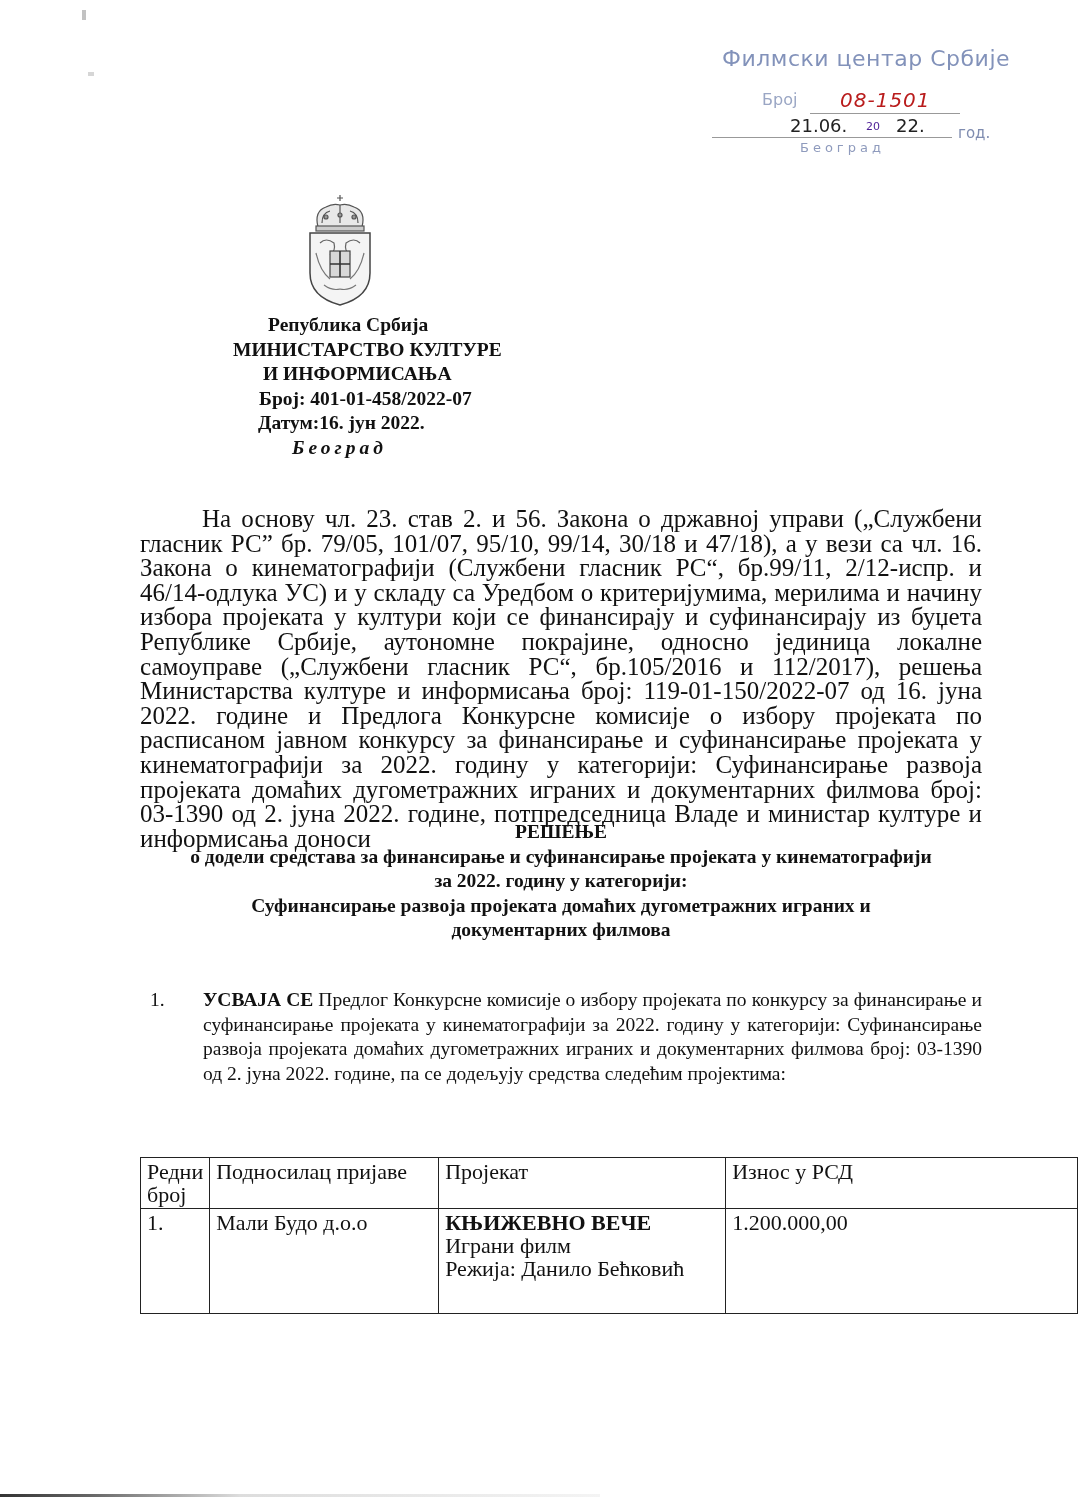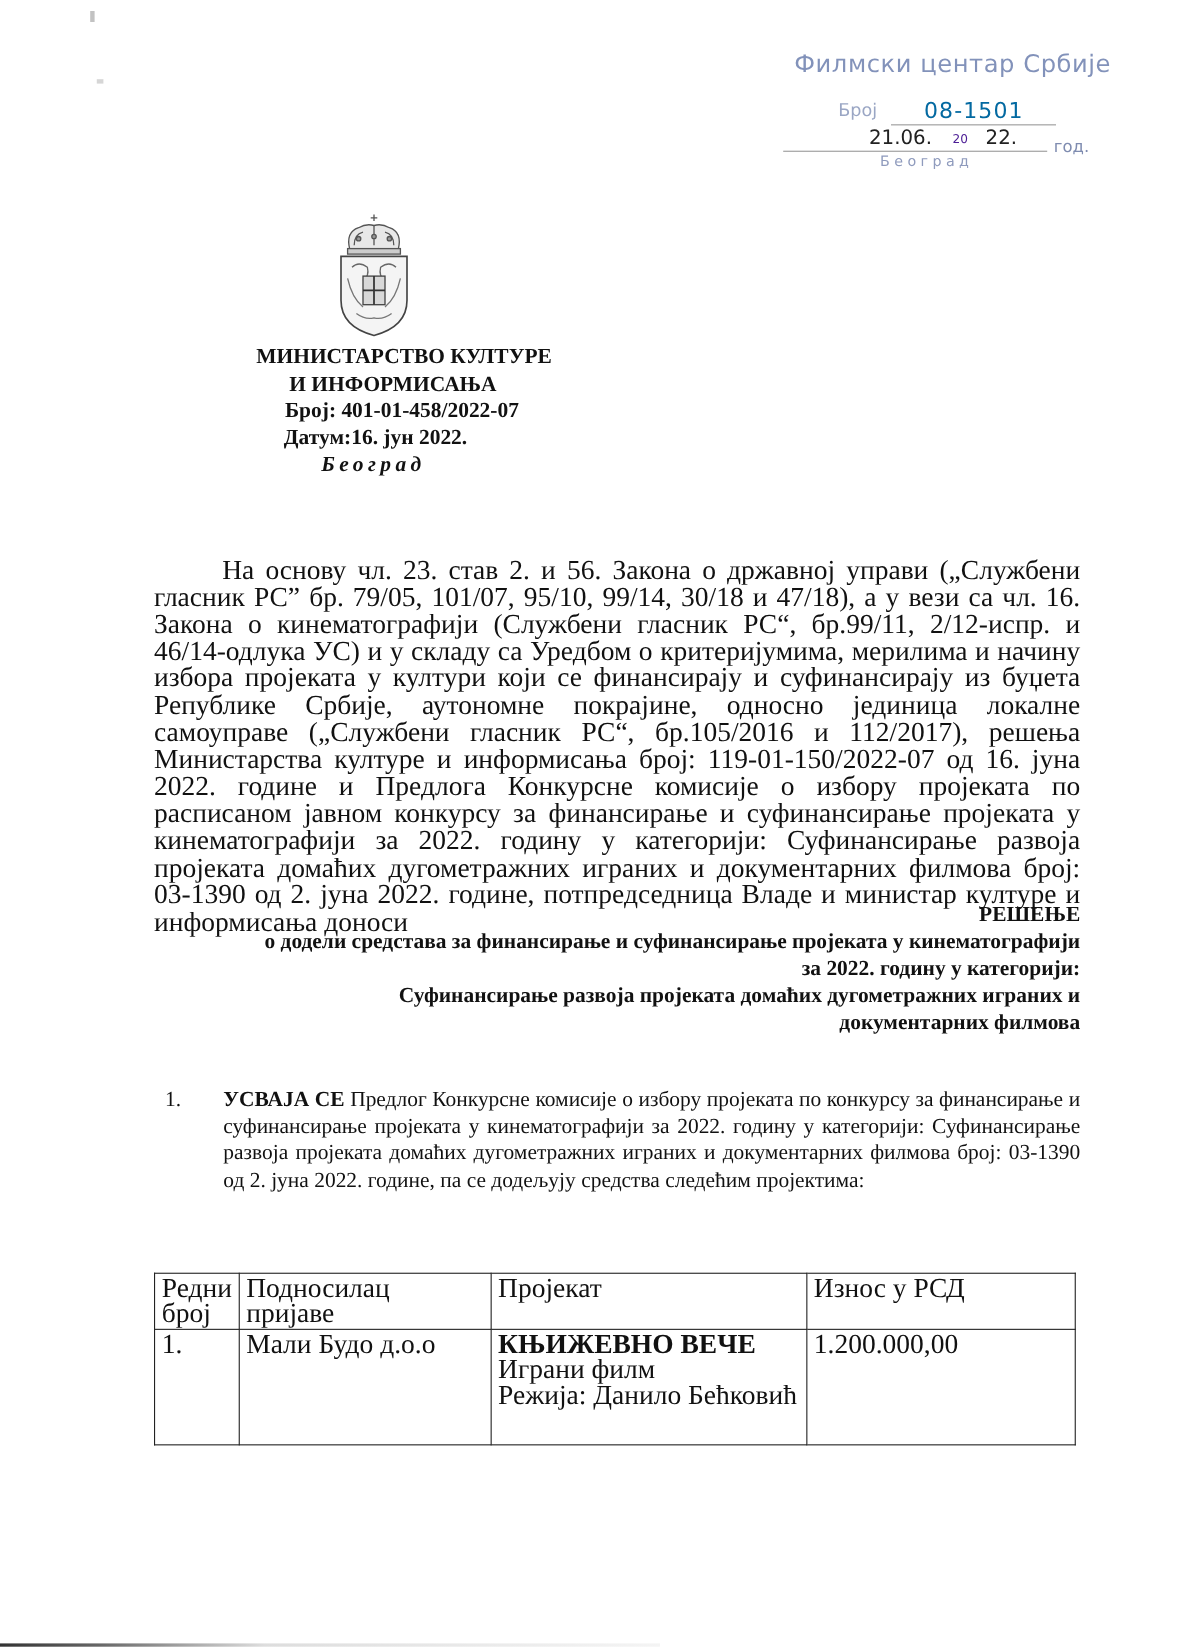--- a/index.html
+++ b/index.html
@@ -10,21 +10,21 @@
   }
   .page-edge-mark { position:absolute; left:82px; top:10px; width:4px; height:10px; background:#9a9a9a; opacity:.6; }
   .page-edge-mark2 { position:absolute; left:88px; top:72px; width:6px; height:4px; background:#bbb; opacity:.6; }
   .bottom-rule { position:absolute; left:0; top:1494px; width:600px; height:3px;
     background:linear-gradient(to right,#333 0,#666 15%,#ddd 40%,#f4f4f4 100%); }
 
   
   .stamp { position:absolute; left:700px; top:40px; width:330px; height:120px; color:#6f7fa8; }
   .stamp .st-title { position:absolute; left:22px; top:6px; font-family:"DejaVu Sans", sans-serif; font-size:22px; letter-spacing:0.5px; color:#6d7fae; opacity:.85; }
   .stamp .st-num-label { position:absolute; left:62px; top:50px; font-family:"DejaVu Sans", sans-serif; font-size:16px; color:#9aa6c4; }
-  .stamp .st-num { position:absolute; left:140px; top:48px; font-family:"DejaVu Sans", sans-serif; font-size:20px; color:#0369a1; letter-spacing:1px; }
+  .stamp .st-num { position:absolute; left:140px; top:48px; font-family:"DejaVu Sans", sans-serif; font-size:20px; color:#b91c1c; letter-spacing:1px;font-style:italic; }
   .stamp .st-line1 { position:absolute; left:110px; top:73px; width:150px; border-top:1px solid #999; }
   .stamp .st-line2 { position:absolute; left:12px; top:97px; width:240px; border-top:1px solid #999; }
   .stamp .st-date { position:absolute; left:90px; top:75px; font-family:"DejaVu Sans", sans-serif; font-size:18px; color:#222; }
   .stamp .st-yr-pre { position:absolute; left:166px; top:80px; font-family:"DejaVu Sans", sans-serif; font-size:11px; color:#4c1d95; }
   .stamp .st-yr { position:absolute; left:196px; top:75px; font-family:"DejaVu Sans", sans-serif; font-size:18px; color:#222; }
   .stamp .st-god { position:absolute; left:258px; top:84px; font-family:"DejaVu Sans", sans-serif; font-size:15px; color:#7f8cb0; }
   .stamp .st-city { position:absolute; left:100px; top:100px; font-family:"DejaVu Sans", sans-serif; font-size:13px; letter-spacing:4px; color:#8f9bbd; }
 
   
   .coat { position:absolute; left:300px; top:193px; width:80px; height:115px; }
@@ -36,27 +36,27 @@
   .h2 { padding-left:8px; }
   .h3 { padding-left:38px; }
   .h4 { padding-left:34px; }
   .h5 { padding-left:33px; }
   .h6 { padding-left:67px; font-style:italic; letter-spacing:4px; }
   .h7 { padding-left:50px; }
 
   .para { position:absolute; left:140px; top:507px; width:842px; font-size:25px; line-height:24.6px; text-align:justify; }
   .para .indent { display:inline-block; width:62px; }
 
-  .title-block { position:absolute; left:140px; top:820px; width:842px; text-align:right; font-weight:bold; font-size:19.5px; line-height:24.5px; }
+  .title-block { position:absolute; left:140px; top:820px; width:842px; text-align:center; font-weight:bold; font-size:19.5px; line-height:24.5px; }
 
   .item { position:absolute; left:150px; top:988px; width:832px; font-size:19.5px; line-height:24.6px; }
   .item .num { position:absolute; left:0; top:0; }
   .item .body { margin-left:53px; text-align:justify; }
 
-  table.alloc { position:absolute; left:140px; top:1157px; width:838px; border-collapse:collapse; font-size:25px; line-height:23px; }
+  table.alloc { position:absolute; left:140px; top:1157px; width:938px; border-collapse:collapse; font-size:22px; line-height:23px; }
   table.alloc td { border:1.5px solid #222; vertical-align:top; padding:2px 6px; }
   .c1 { width:44px; } .c2 { width:216px; } .c3 { width:274px; } .c4 { width:auto; }
   tr.row1 td { height:100px; }
   .proj-title { font-weight:bold; }
 </style>
 </head>
 <body>
 
 <div class="page-edge-mark"></div>
 <div class="page-edge-mark2"></div>
@@ -86,20 +86,21 @@
     <path d="M10 40 L70 40 L70 80 Q70 104 40 112 Q10 104 10 80 Z" fill="#f4f4f4" stroke="#444" stroke-width="1.5"></path>
     <path d="M20 50 Q26 44 34 50 Q36 58 30 62 M60 50 Q54 44 46 50 Q44 58 50 62" stroke="#666"></path>
     <path d="M16 60 Q20 78 30 86 M64 60 Q60 78 50 86" stroke="#777"></path>
     <rect x="30" y="58" width="20" height="26" fill="#d8d8d8" stroke="#444"></rect>
     <path d="M40 58 L40 84 M30 71 L50 71" stroke="#333" stroke-width="1.6"></path>
     <path d="M24 92 Q32 98 40 96 Q48 98 56 92" stroke="#777"></path>
   </g>
 </svg>
 
 <div class="header">
+  <div class="h1">Република Србија</div>
   <div class="h2">МИНИСТАРСТВО КУЛТУРЕ</div>
   <div class="h3">И ИНФОРМИСАЊА</div>
   <div class="h4">Број: 401-01-458/2022-07</div>
   <div class="h5">Датум:16. јун 2022.</div>
   <div class="h6">Београд</div>
 </div>
 
 <div class="para"><span class="indent"></span><span>На основу чл. 23. став 2. и 56. Закона о државној управи („Службени гласник РС” бр. 79/05, 101/07, 95/10, 99/14, 30/18 и 47/18), а у вези са чл. 16. Закона о кинематографији (Службени гласник РС“, бр.99/11, 2/12-испр. и 46/14-одлука УС) и у складу са Уредбом о критеријумима, мерилима и начину избора пројеката у култури који се финансирају и суфинансирају из буџета Републике Србије, аутономне покрајине, односно јединица локалне самоуправе („Службени гласник РС“, бр.105/2016 и 112/2017), решења Министарства културе и информисања број: 119-01-150/2022-07 од 16. јуна 2022. године и Предлога Конкурсне комисије о избору пројеката по расписаном јавном конкурсу за финансирање и суфинансирање пројеката у кинематографији за 2022. годину у категорији: Суфинансирање развоја пројеката домаћих дугометражних играних и документарних филмова број: 03-1390  од 2. јуна 2022. године, потпредседница Владе и министар културе и информисања доноси</span></div>
 
 <div class="title-block">

